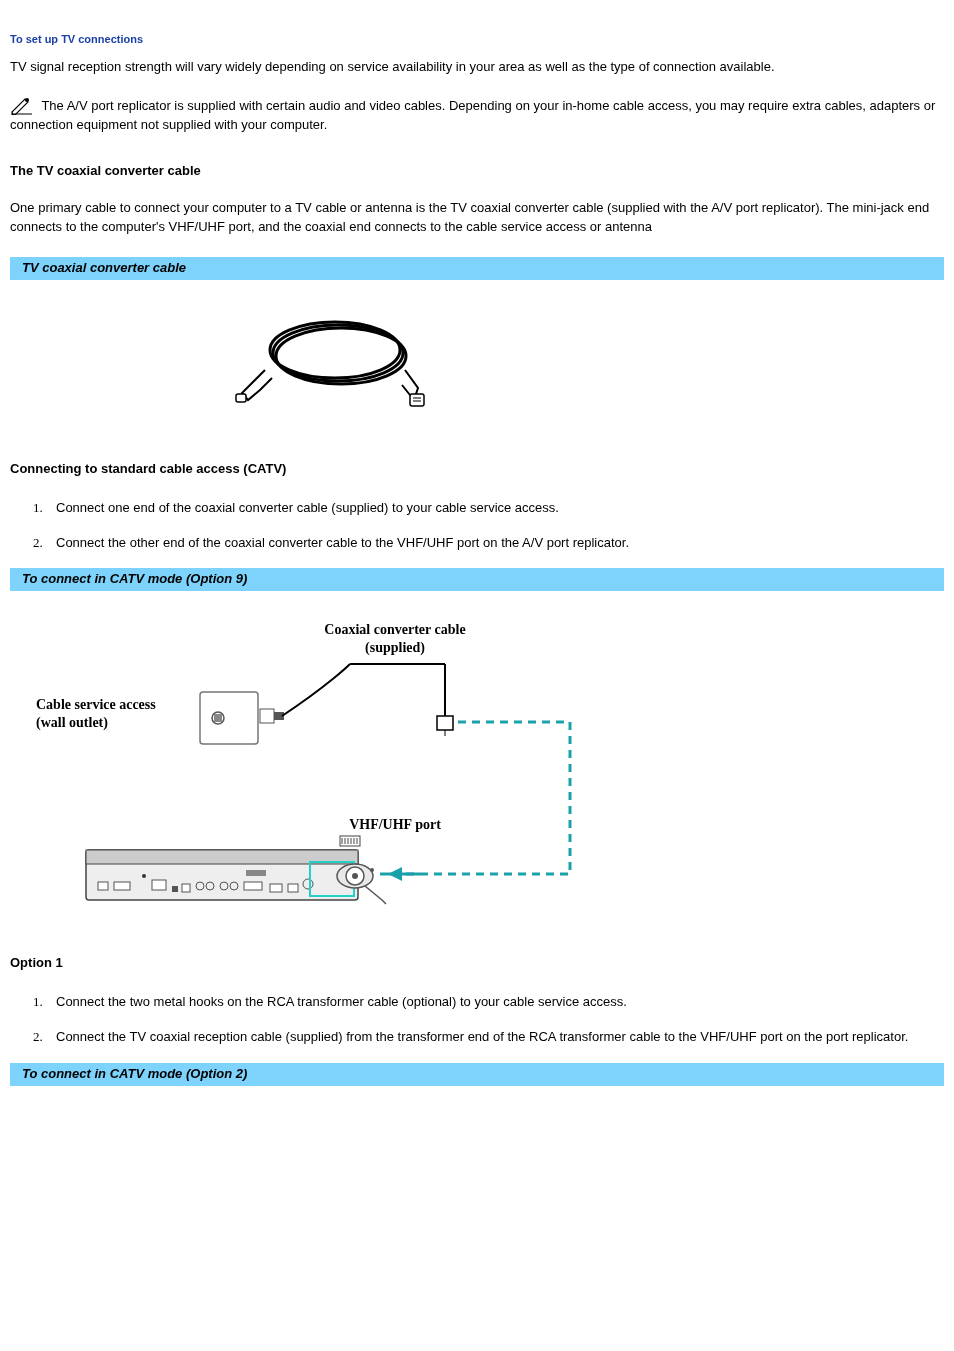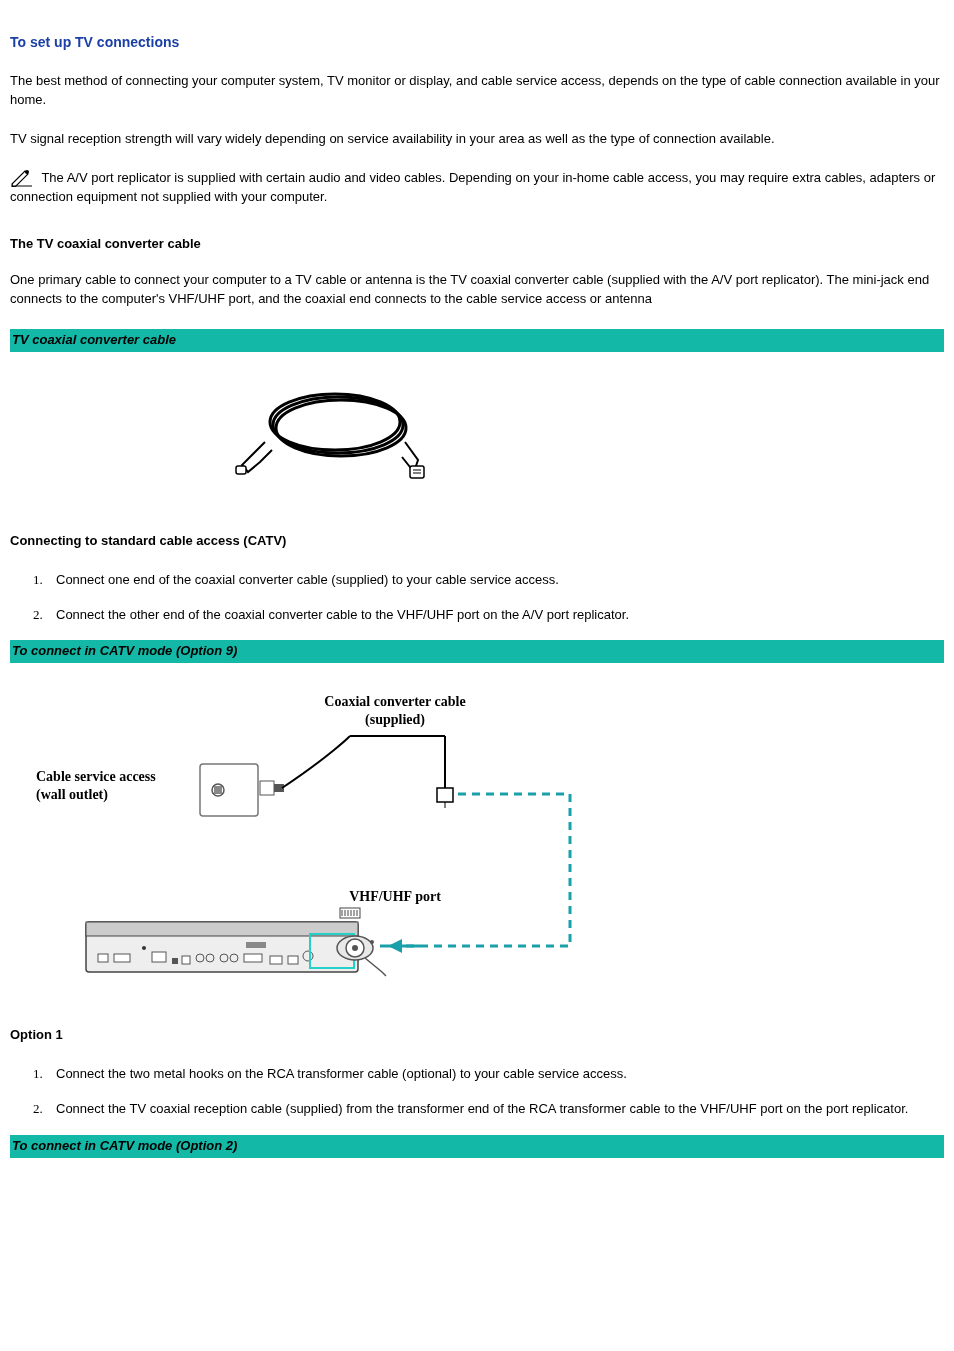--- a/index.html
+++ b/index.html
@@ -13,44 +13,44 @@
   }
   .page {
     width: 954px;
     padding: 32px 10px 0 10px;
     box-sizing: border-box;
     position: relative;
   }
   .heading1 {
     color: #1a3fa6;
     font-weight: bold;
-    font-size: 14px;
-    margin-bottom: 20px;
+    font-size: 11px;
+    margin-bottom: 10px;
   }
   .para {
     margin: 0 0 20px 0;
   }
   .note-row {
     margin: 0 0 20px 0;
   }
   .note-row .note-icon {
     display: inline-block;
     vertical-align: middle;
     margin-right: 4px;
   }
   .note-row .note-icon svg { display: block; }
   .subhead {
     font-weight: bold;
     margin: 28px 0 18px 0;
   }
   .caption-bar {
-    background: #14b8a6;
+    background: #7dd3fc;
     font-weight: bold;
     font-style: italic;
-    padding: 2px 2px;
+    padding: 2px 12px;
     font-size: 13px;
     margin: 0;
   }
   .figure-wrap {
     margin: 0 0 24px 0;
     padding: 30px 0 0 0;
   }
   .figure-wrap.center { text-align: left; padding-left: 220px; }
   .figure-wrap svg { display: block; }
   ol.steps {
@@ -79,21 +79,20 @@
     font-size: 12px;
   }
 </style>
 </head>
 <body>
 
 <div class="page">
 
   <div class="heading1">To set up TV connections</div>
 
-  <p class="para">The best method of connecting your computer system, TV monitor or display, and cable service access, depends on the type of cable connection available in your home.</p>
   <p class="para">TV signal reception strength will vary widely depending on service availability in your area as well as the type of connection available.</p>
 
   <div class="note-row">
     <span class="note-icon">
       <svg width="24" height="18" viewBox="0 0 24 18">
         <path d="M2 15 L15 2 L18 5 L5 18 L2 18 Z" fill="none" stroke="#000" stroke-width="1.1"></path>
         <path d="M5 18 L2 18 L2 15" fill="#000"></path>
         <circle cx="17" cy="3" r="2" fill="#000"></circle>
         <line x1="4" y1="17" x2="22" y2="17" stroke="#000" stroke-width="1"></line>
       </svg>

